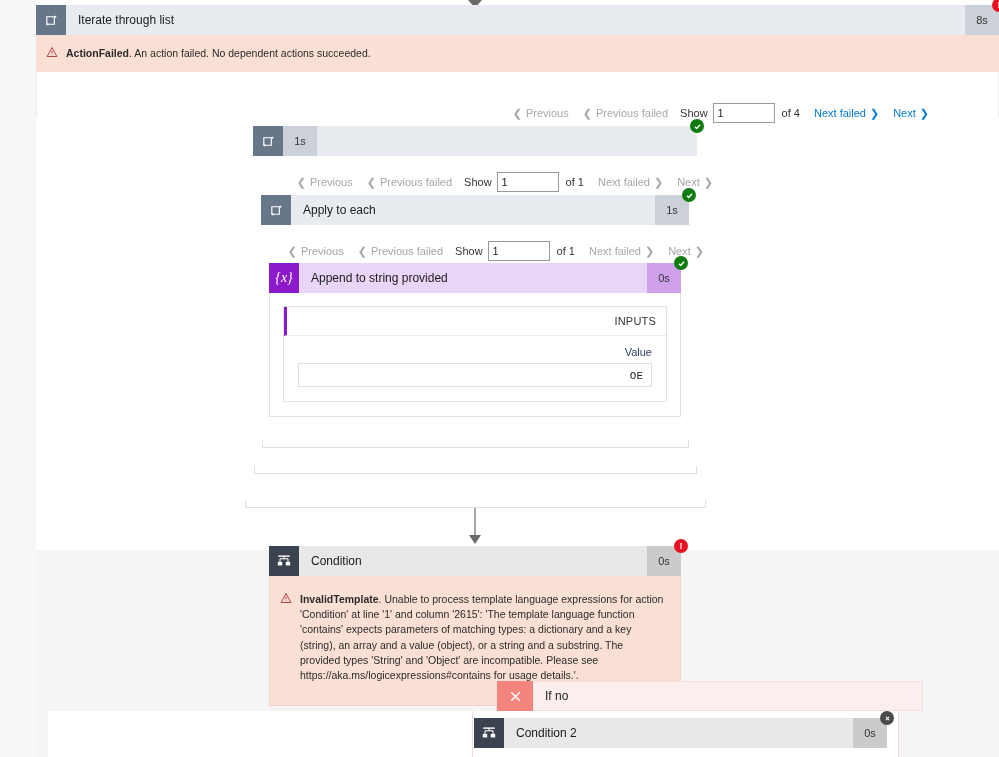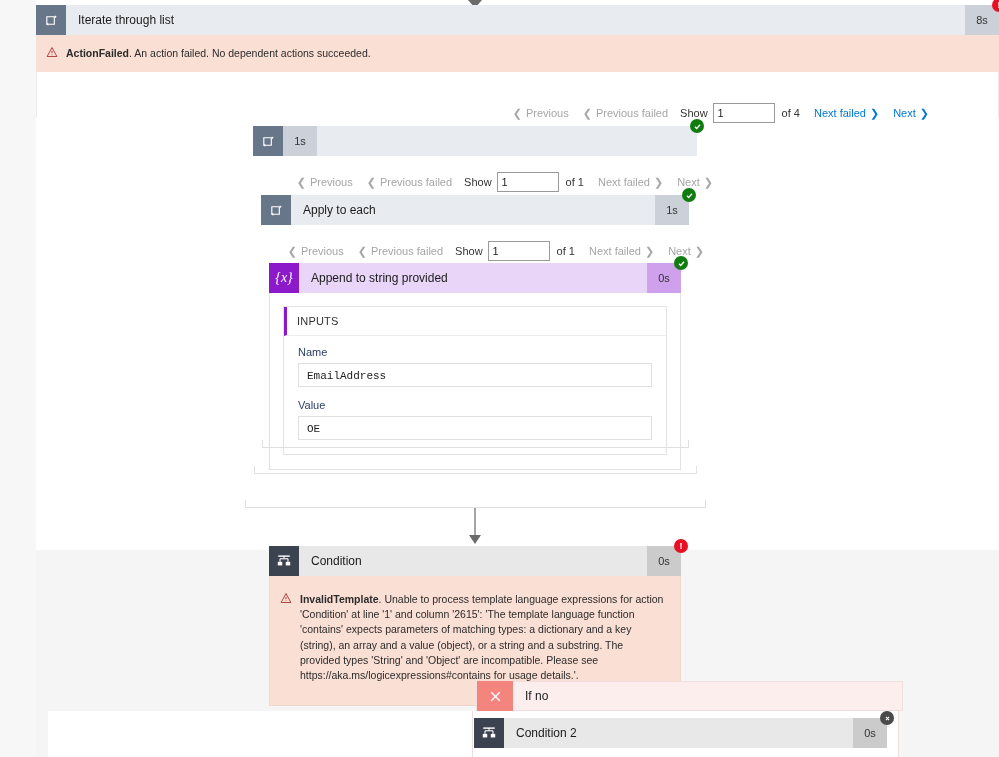--- a/index.html
+++ b/index.html
@@ -75,21 +75,21 @@
   .pager .lnk.act { color:#0078d4; }
   .pager .lbl { padding:0 5px; color:#333; }
   .pager .of { padding:0 7px; color:#333; white-space:nowrap; }
   .pager input.pg {
     width:62px; height:20px; border:1px solid #9a9a9a; background:#fff;
     font-family:"Liberation Sans", sans-serif; font-size:11px; padding:0 4px; color:#222;
   }
   .chev { font-size:11px; }
 
   
-  .scope-box { border:1px solid #e2e2e2; border-top:none; background:#fff; }
+  .scope-box { border:1px solid #e2e2e2; border-top:none; background:#fff;text-align:right; }
 
   
   .inputs-panel { border:1px solid #e3e3e3; background:#fff; }
   .inputs-head { border-left:3px solid #8c1aca; padding:8px 10px; font-size:11px;
                  color:#333; border-bottom:1px solid #ececec; letter-spacing:.2px; }
   .field { padding:10px 14px 2px 14px; }
   .field .flabel { font-size:11px; color:#2c3e66; margin-bottom:5px; }
   .field .fbox { border:1px solid #e0e0e0; height:24px; line-height:24px;
                  padding:0 8px; font-family:"Liberation Mono", monospace;
                  font-size:11px; color:#222; background:#fff; }
@@ -259,24 +259,20 @@
         <svg viewBox="0 0 16 16" fill="none" stroke="#ffffff" stroke-width="2.4">
             <path d="M3.5 8.5 L6.5 11.5 L12.5 4.8"></path>
           </svg>
       </div>
     </div>
 
     <div class="scope-box" style="padding:13px 13px 14px 13px;">
       <div class="inputs-panel">
         <div class="inputs-head">INPUTS</div>
 
-        <div class="field">
-          <div class="flabel">Name</div>
-          <div class="fbox">EmailAddress</div>
-        </div>
 
         <div class="field" style="padding-bottom:14px;">
           <div class="flabel">Value</div>
           <div class="fbox">OE</div>
         </div>
       </div>
     </div>
   </div>
 
   <div style="position:absolute;left:226px;top:440px;width:427px;height:8px;
@@ -317,21 +313,21 @@
         <path d="M8 6.5 v3.2" stroke-width="1.2"></path>
         <path d="M8 11.4 v0.9" stroke-width="1.2"></path>
       </svg>
       <div class="err-text">
         <b>InvalidTemplate</b><span>. Unable to process template language expressions for action 'Condition' at line '1' and column '2615': 'The template language function 'contains' expects parameters of matching types: a dictionary and a key (string), an array and a value (object), or a string and a substring. The provided types 'String' and 'Object' are incompatible. Please see https://aka.ms/logicexpressions#contains for usage details.'.</span>
       </div>
     </div>
   </div>
 
 
-  <div class="branch-hdr no-hdr" style="position:absolute;left:440px;top:681px;width:427px;">
+  <div class="branch-hdr no-hdr" style="position:absolute;left:460px;top:681px;width:427px;">
     <div class="bico">
       <svg width="17" height="17" viewBox="0 0 18 18" fill="none" stroke="#ffffff" stroke-width="1.5">
         <line x1="4.5" y1="4.5" x2="13.5" y2="13.5"></line>
         <line x1="13.5" y1="4.5" x2="4.5" y2="13.5"></line>
       </svg>
     </div>
     <div class="btxt">If no</div>
   </div>
 
   <div style="position:absolute;left:438px;top:718px;width:413px;">

